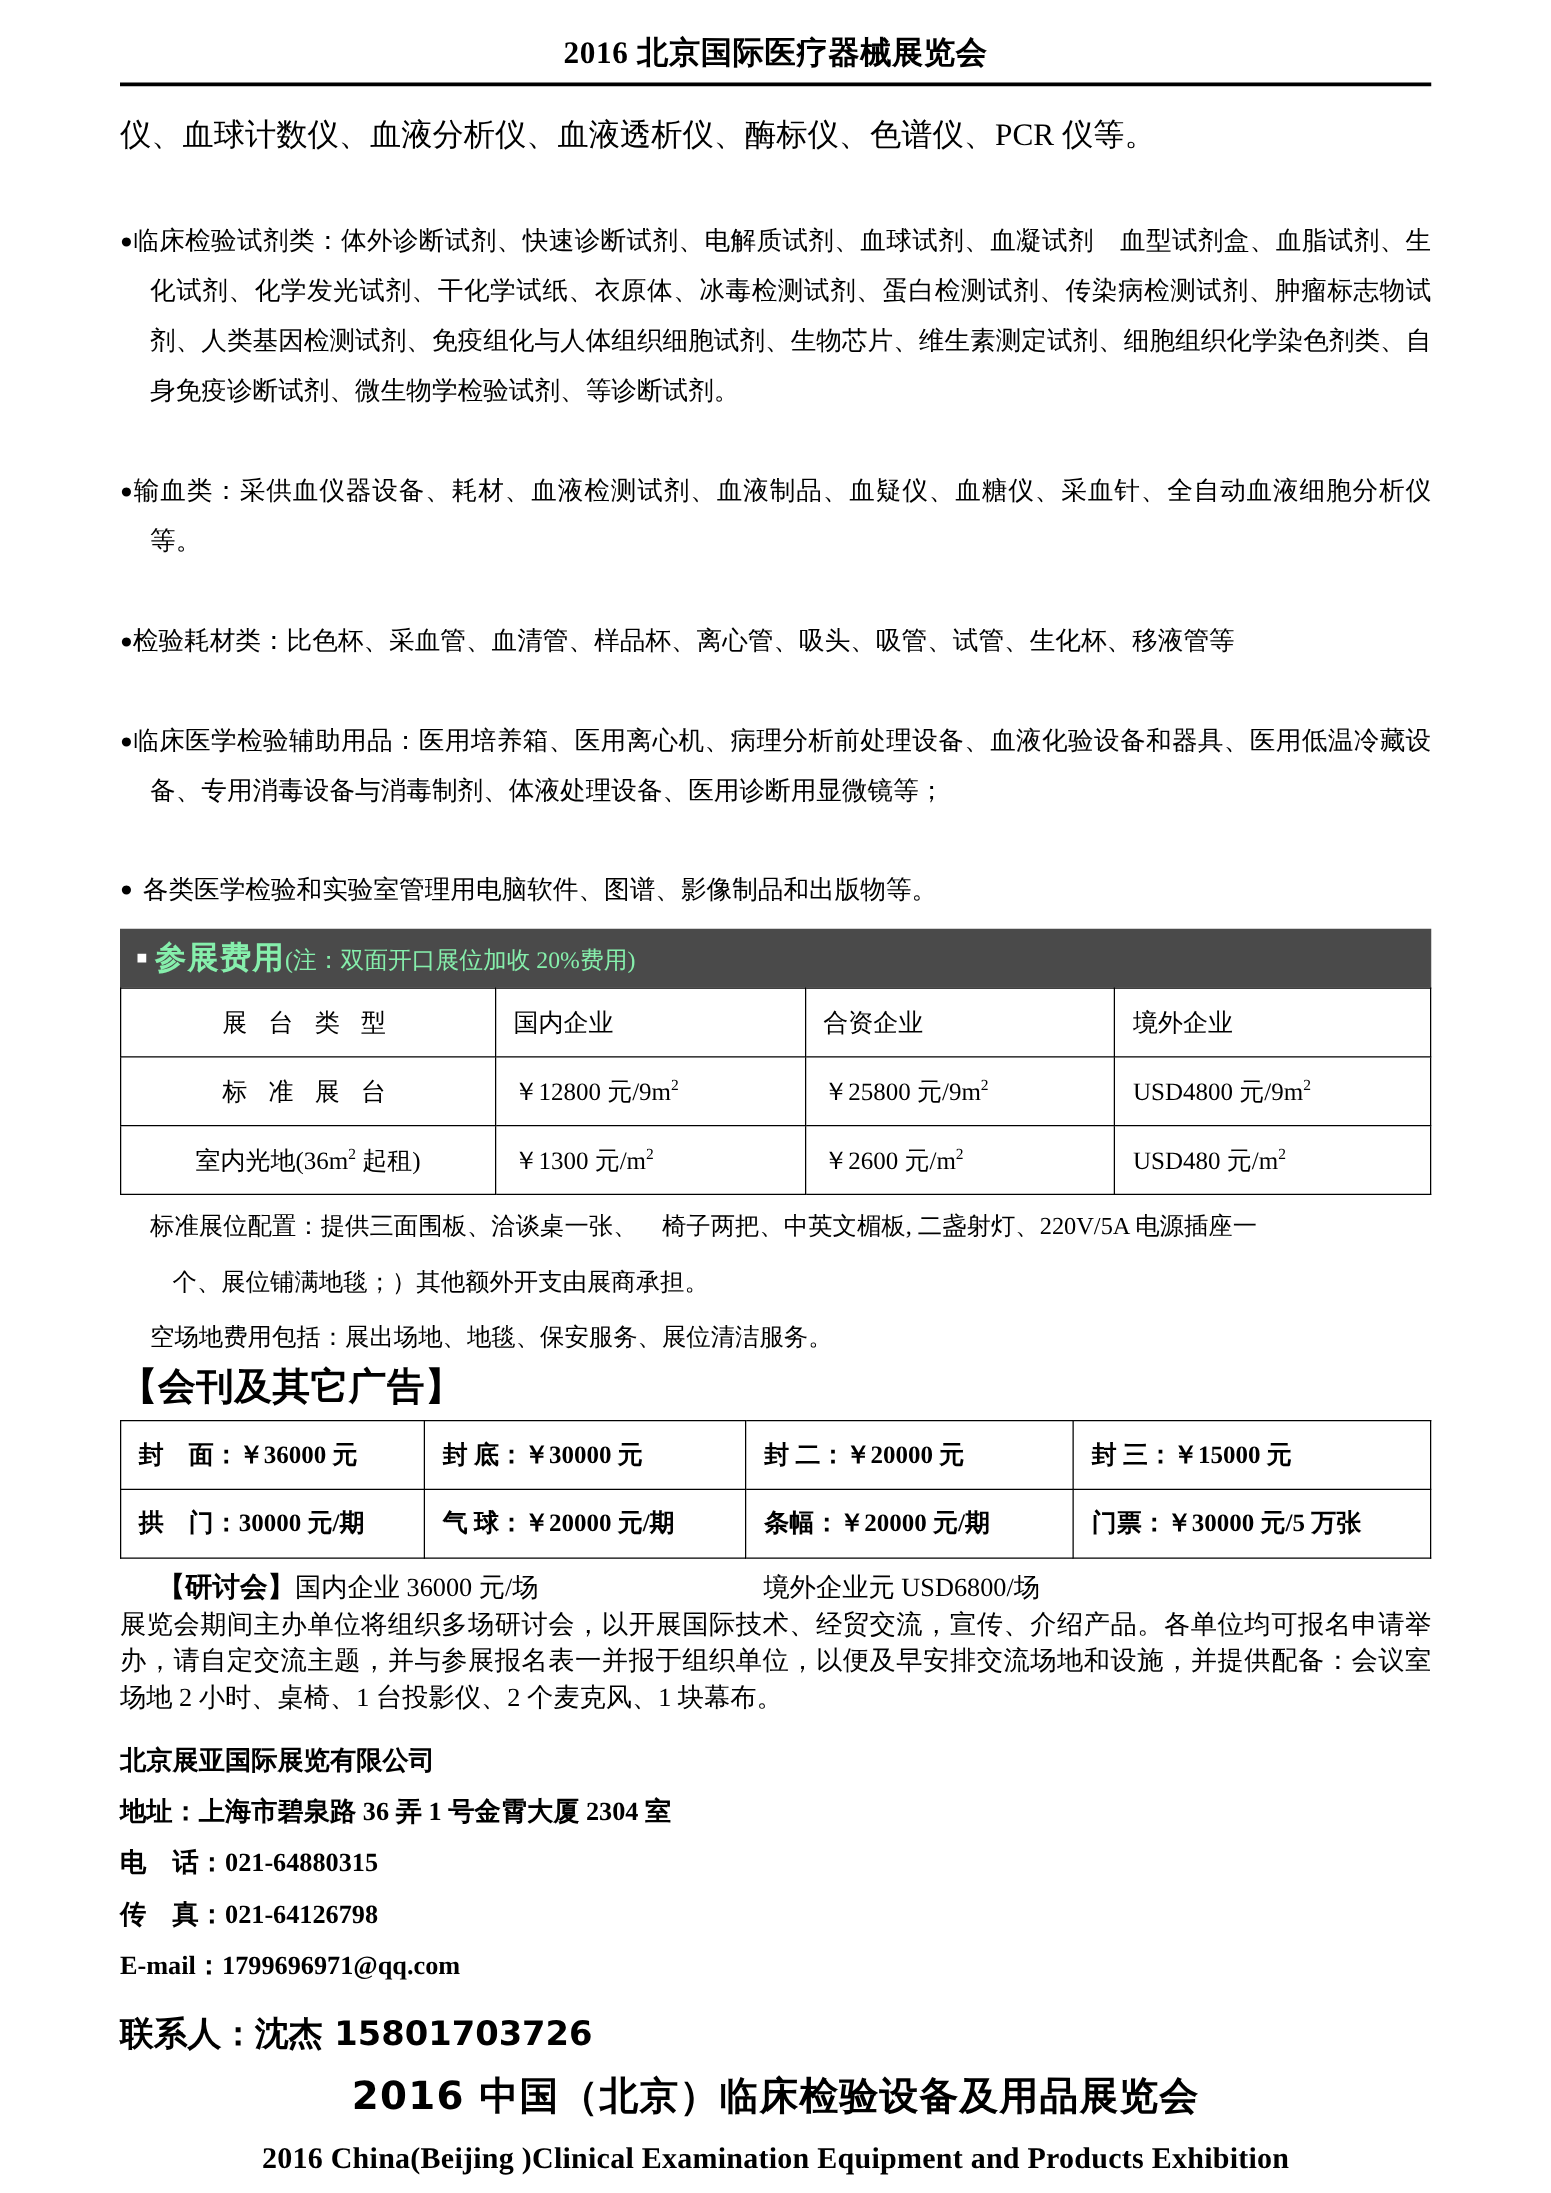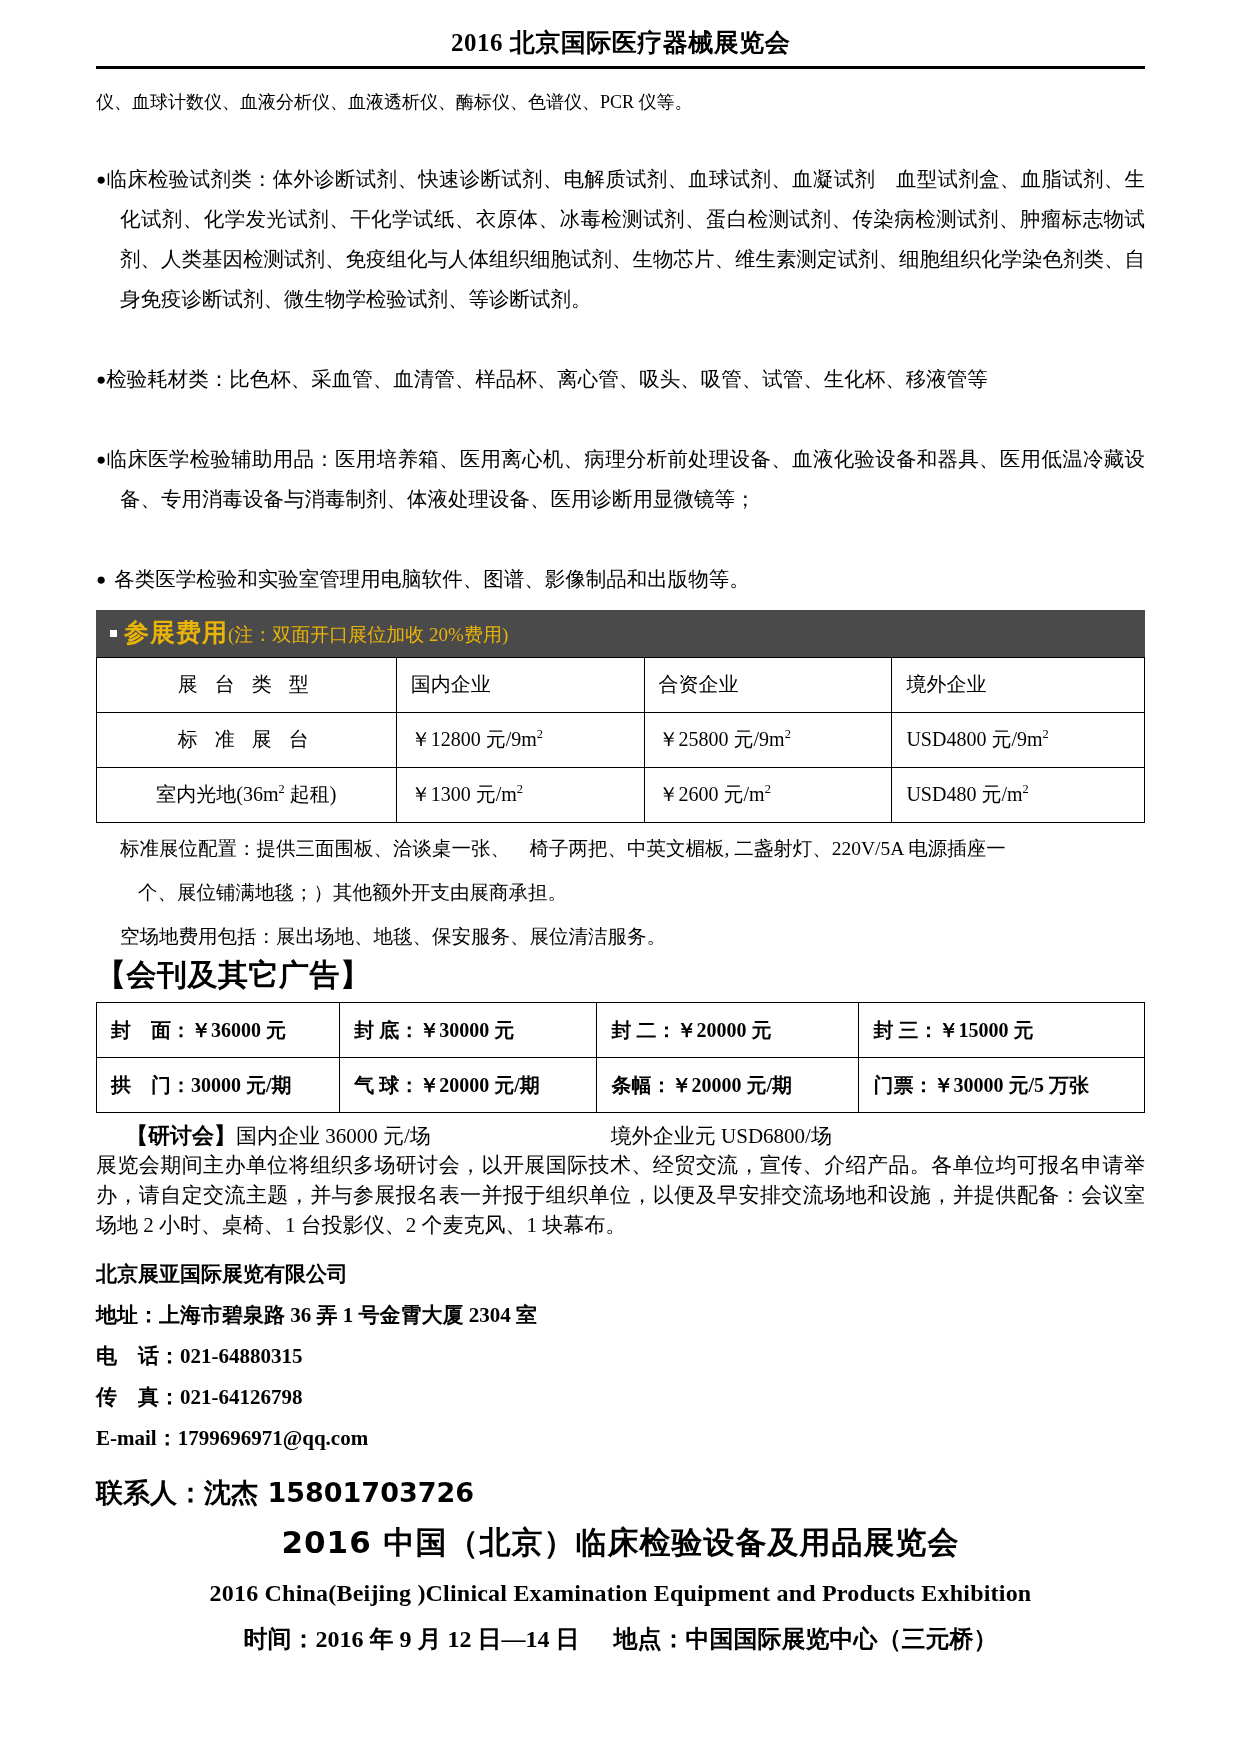--- a/index.html
+++ b/index.html
@@ -35,21 +35,21 @@
   .header-rule {
     border-bottom: 3px solid #000;
     margin-top: 8px;
   }
 
   
   .body-block {
     margin-top: 16px;
   }
   .para {
-    font-size: 18px;
+    font-size: 25px;
     line-height: 1.95;
     text-align: justify;
     text-justify: inter-ideograph;
   }
   .bullet-para {
     font-size: 20.5px;
     line-height: 1.95;
     text-align: justify;
     text-justify: inter-ideograph;
     padding-left: 24px;
@@ -60,21 +60,21 @@
     font-size: 17px;
     vertical-align: 1px;
   }
   .bullet-para.wide .bullet {
     letter-spacing: 8px;
   }
 
   
   .gray-bar {
     background: #4a4a4a;
-    color: #eab308;
+    color: #86efac;
     padding: 6px 10px 8px 14px;
     margin-top: 10px;
     box-sizing: border-box;
   }
   .gray-bar .sq {
     display: inline-block;
     width: 7px;
     height: 7px;
     background: #ffffff;
     vertical-align: 4px;
@@ -208,20 +208,23 @@
   <div class="body-block">
 
     <div class="para">
       <span>仪、血球计数仪、血液分析仪、血液透析仪、酶标仪、色谱仪、PCR 仪等。</span>
     </div>
 
     <div class="bullet-para">
       <span class="bullet">●</span><span>临床检验试剂类：体外诊断试剂、快速诊断试剂、电解质试剂、血球试剂、血凝试剂　血型试剂盒、血脂试剂、生化试剂、化学发光试剂、干化学试纸、衣原体、冰毒检测试剂、蛋白检测试剂、传染病检测试剂、肿瘤标志物试剂、人类基因检测试剂、免疫组化与人体组织细胞试剂、生物芯片、维生素测定试剂、细胞组织化学染色剂类、自身免疫诊断试剂、微生物学检验试剂、等诊断试剂。</span>
     </div>
 
+    <div class="bullet-para">
+      <span class="bullet">●</span><span>输血类：采供血仪器设备、耗材、血液检测试剂、血液制品、血疑仪、血糖仪、采血针、全自动血液细胞分析仪等。</span>
+    </div>
 
     <div class="bullet-para">
       <span class="bullet">●</span><span>检验耗材类：比色杯、采血管、血清管、样品杯、离心管、吸头、吸管、试管、生化杯、移液管等</span>
     </div>
 
     <div class="bullet-para">
       <span class="bullet">●</span><span>临床医学检验辅助用品：医用培养箱、医用离心机、病理分析前处理设备、血液化验设备和器具、医用低温冷藏设备、专用消毒设备与消毒制剂、体液处理设备、医用诊断用显微镜等；</span>
     </div>
 
     <div class="bullet-para wide">

